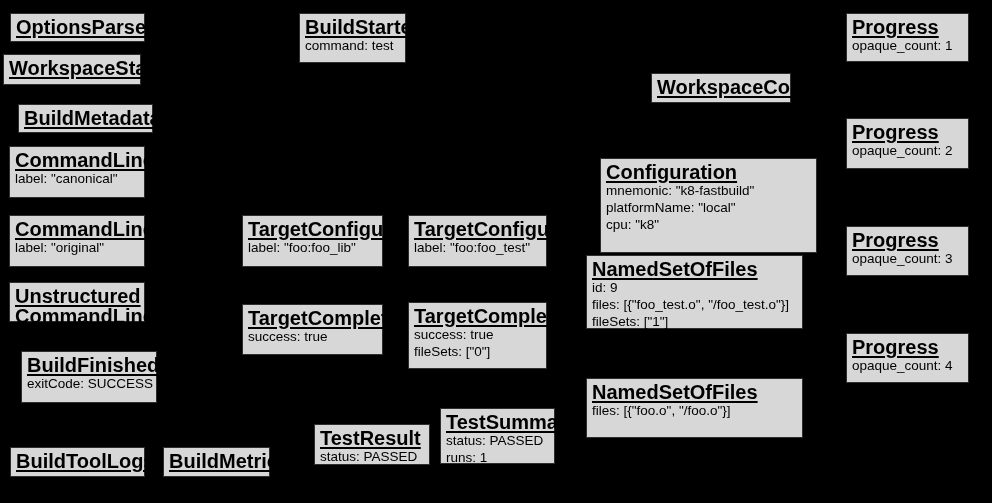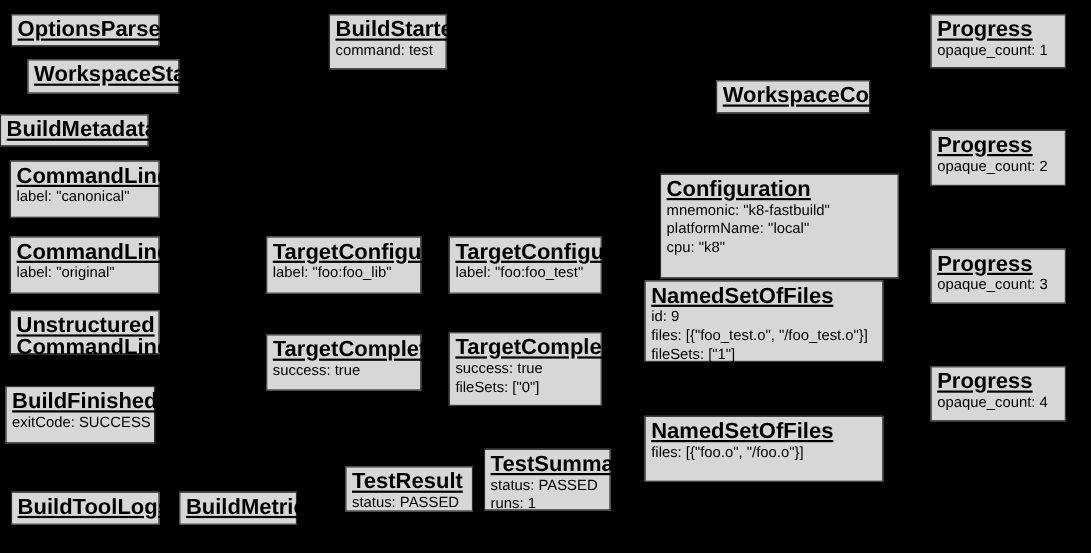--- a/index.html
+++ b/index.html
@@ -40,43 +40,43 @@
 </style>
 </head>
 <body>
 
 <div class="canvas">
 
   <div class="node" style="left:10px;top:13px;width:135px;height:29px">
     <div class="title">OptionsParsed</div>
   </div>
 
-  <div class="node" style="left:25px;top:54px;width:138px;height:31px">
+  <div class="node" style="left:3px;top:54px;width:138px;height:31px">
     <div class="title">WorkspaceStatus</div>
   </div>
 
-  <div class="node" style="left:0;top:104px;width:135px;height:29px">
+  <div class="node" style="left:18px;top:104px;width:135px;height:29px">
     <div class="title">BuildMetadata</div>
   </div>
 
   <div class="node" style="left:9px;top:146px;width:136px;height:52px">
     <div class="title">CommandLine</div>
     <div class="line">label: "canonical"</div>
   </div>
 
   <div class="node" style="left:9px;top:215px;width:136px;height:52px">
     <div class="title">CommandLine</div>
     <div class="line">label: "original"</div>
   </div>
 
   <div class="node wrap" style="left:9px;top:282px;width:136px;height:40px">
     <div class="title">Unstructured CommandLine</div>
   </div>
 
-  <div class="node" style="left:5px;top:351px;width:136px;height:52px">
+  <div class="node" style="left:21px;top:351px;width:136px;height:52px">
     <div class="title">BuildFinished</div>
     <div class="line">exitCode: SUCCESS</div>
   </div>
 
   <div class="node" style="left:10px;top:447px;width:135px;height:30px">
     <div class="title">BuildToolLogs</div>
   </div>
 
   <div class="node" style="left:163px;top:447px;width:107px;height:30px">
     <div class="title">BuildMetrics</div>

